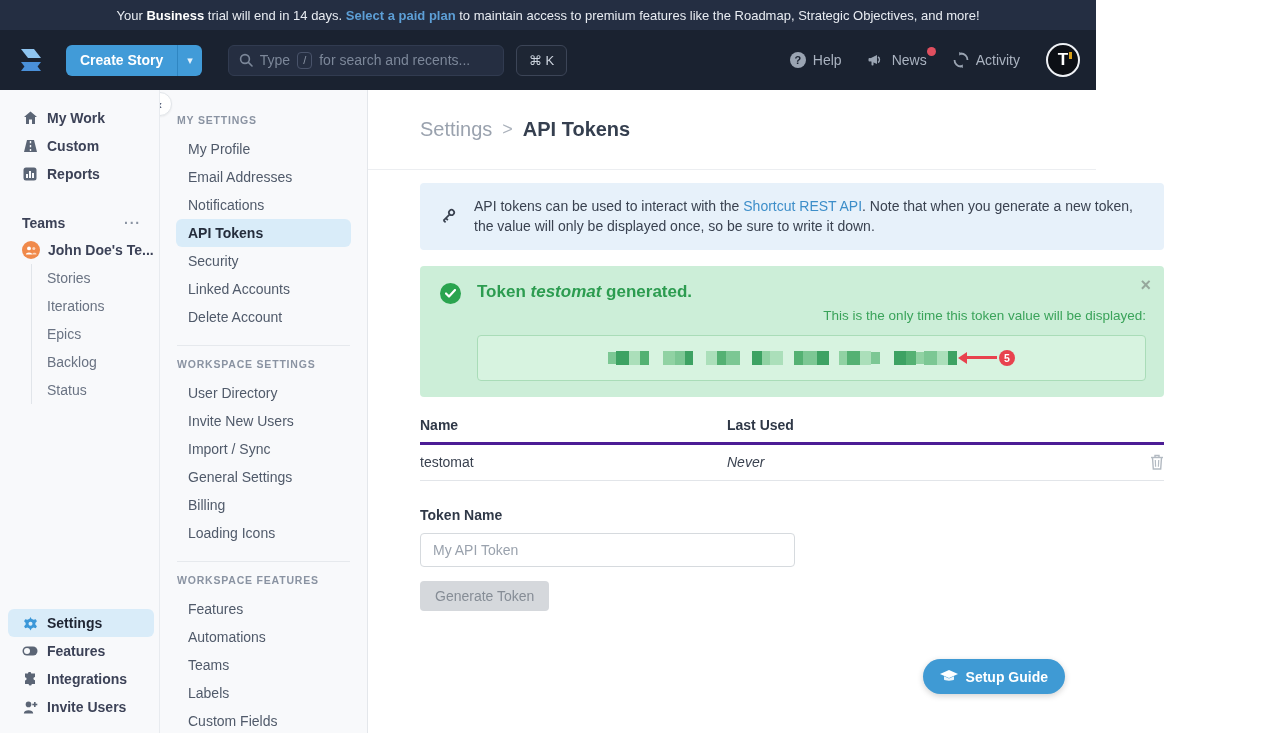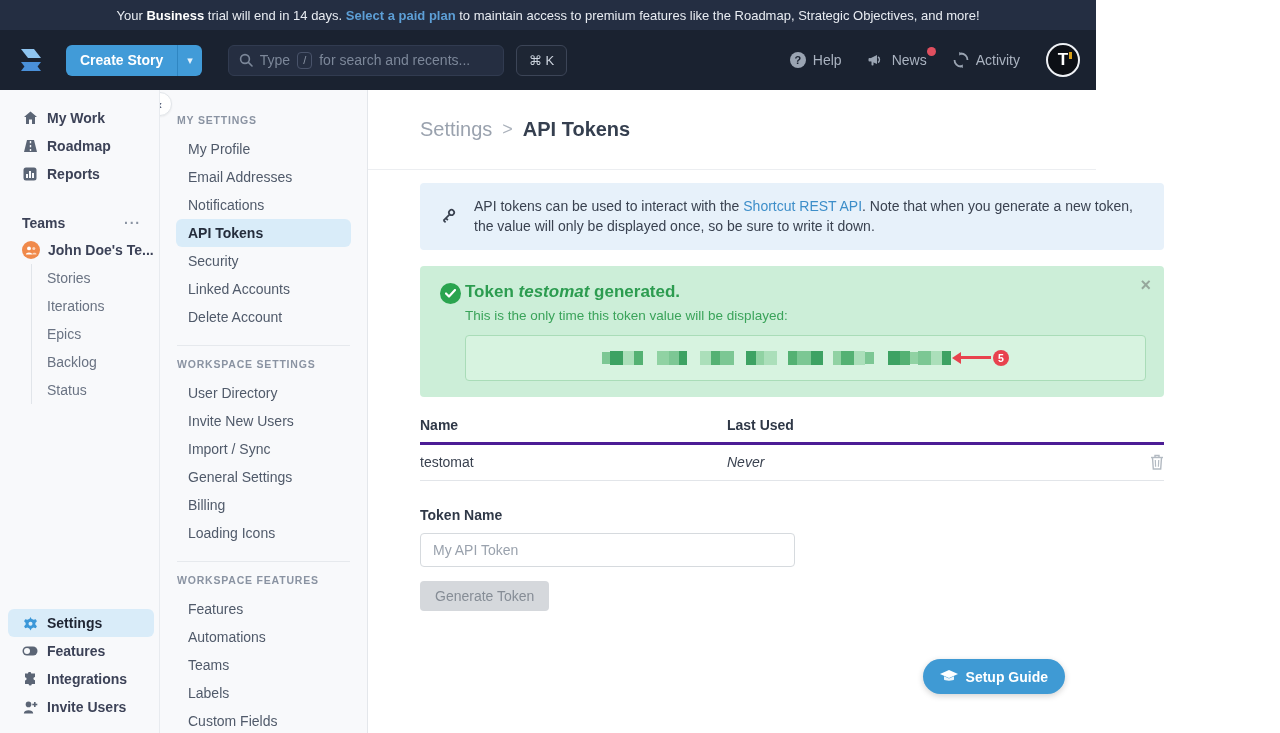--- a/index.html
+++ b/index.html
@@ -152,28 +152,28 @@
   .info-text a { color:#3d8ec9; text-decoration:none; cursor:pointer; }
 
   .success-box {
     width:744px; background:#cceed8; border-radius:4px; margin-top:16px;
     padding:16px 18px 16px 20px; position:relative;
   }
   .success-close {
     position:absolute; top:10px; right:13px; color:#96a89c; font-size:18px;
     font-weight:bold; cursor:pointer; line-height:1;
   }
-  .success-row { display:flex; gap:4px; }
+  .success-row { display:flex; gap:16px; }
   .check-circle {
     width:21px; height:21px; border-radius:50%; background:#2aa44f; flex:0 0 auto;
     display:flex; align-items:center; justify-content:center; margin-top:1px;
   }
   .success-title { color:#2c9c50; font-size:17px; font-weight:bold; }
   .success-title em { font-style:italic; }
-  .success-sub { color:#3aa35a; font-size:13.5px; margin-top:6px; }
+  .success-sub { color:#3aa35a; font-size:13.5px; margin-top:6px;text-align:right; }
   .token-box {
     margin-top:12px; border:1px solid #a9dcb8; border-radius:4px; background:#d7f3e0;
     height:46px; display:flex; align-items:center; justify-content:center; gap:2px;
   }
   .pixels { display:flex; align-items:center; }
   .pixels span { display:inline-block; height:14px; }
   .annot { display:flex; align-items:center; margin-left:2px; }
   .arrow-line { width:36px; height:3px; background:#e8424e; position:relative; }
   .arrow-line::before {
     content:""; position:absolute; left:-9px; top:-4.5px; border:6px solid transparent;
@@ -301,21 +301,21 @@
         </span>
         <span>My Work</span>
       </div>
       <div class="side-item">
         <span class="ic">
           <svg width="15" height="14" viewBox="0 0 15 14">
               <path d="M4 1 H11 L14 13 H1 Z" fill="#5b6575"></path>
               <line x1="7.5" y1="2" x2="7.5" y2="12" stroke="#f8f9fb" stroke-width="1.4" stroke-dasharray="2.2 1.8"></line>
             </svg>
         </span>
-        <span>Roadmap</span>
+        <span>Custom</span>
       </div>
       <div class="side-item">
         <span class="ic">
           <svg width="14" height="14" viewBox="0 0 14 14">
               <rect x="0.5" y="0.5" width="13" height="13" rx="2.5" fill="#5b6575"></rect>
               <rect x="3" y="7" width="2" height="4" fill="#f8f9fb"></rect>
               <rect x="6" y="4" width="2" height="7" fill="#f8f9fb"></rect>
               <rect x="9" y="6" width="2" height="5" fill="#f8f9fb"></rect>
             </svg>
         </span>

